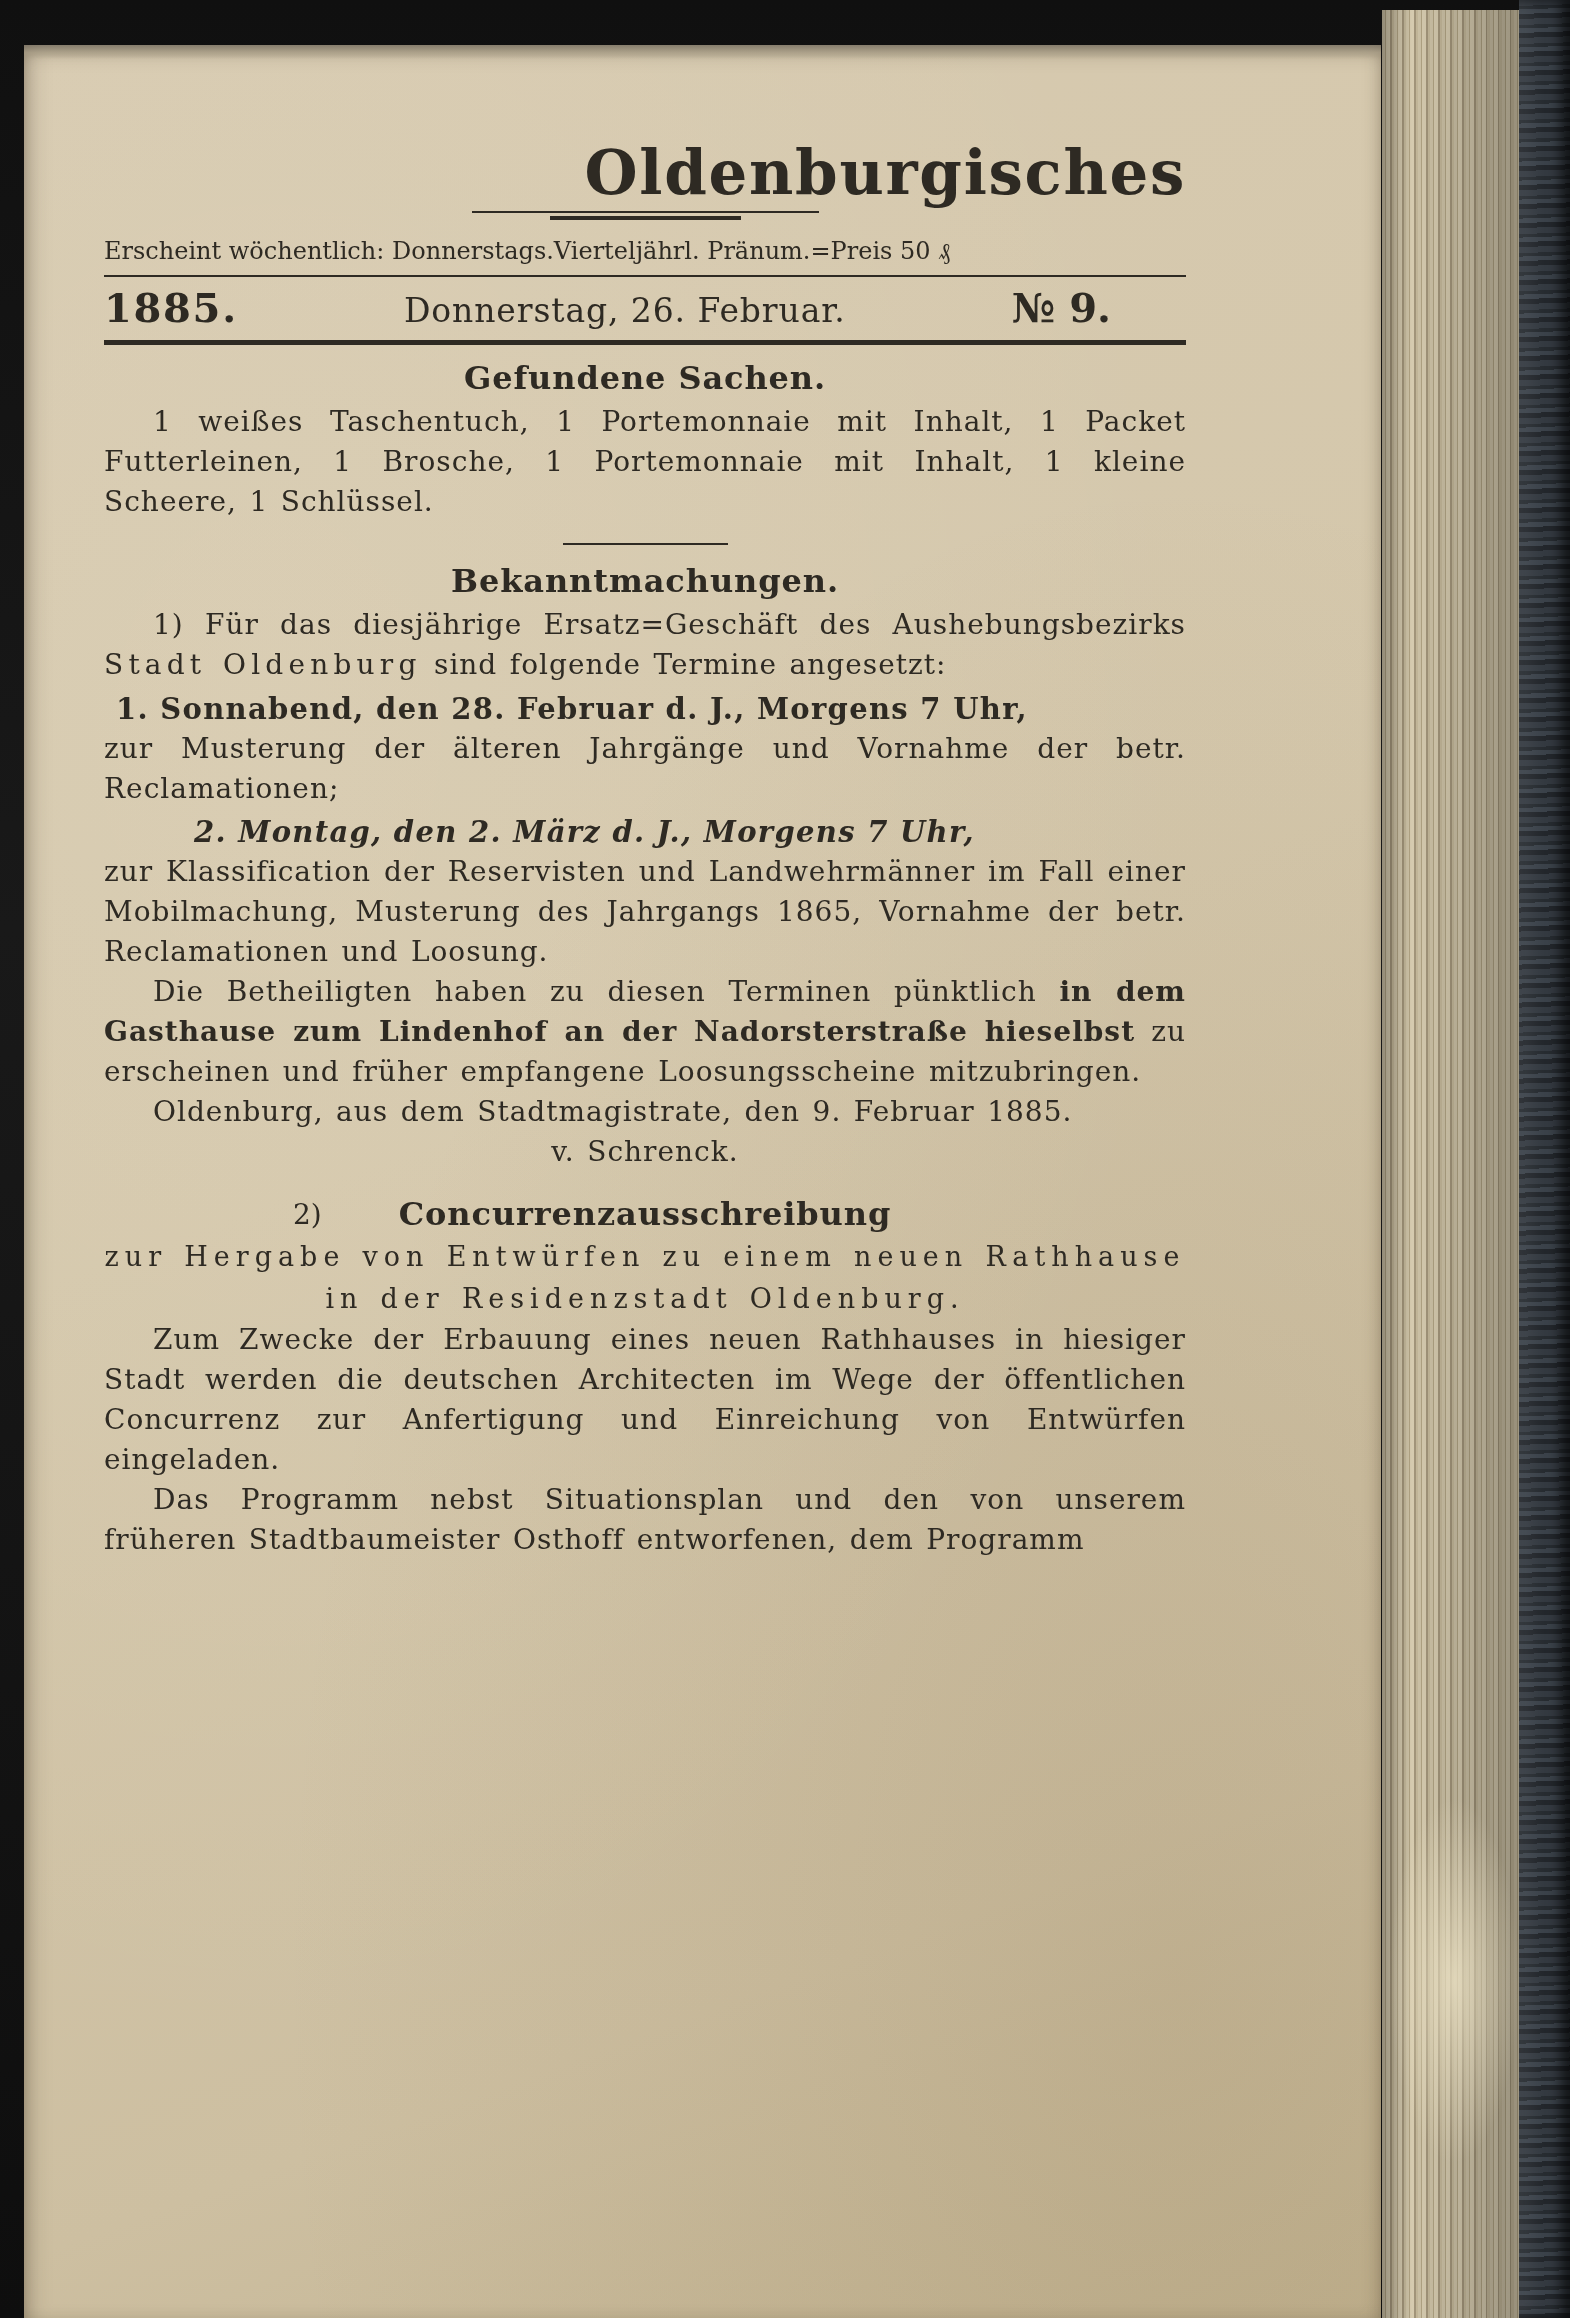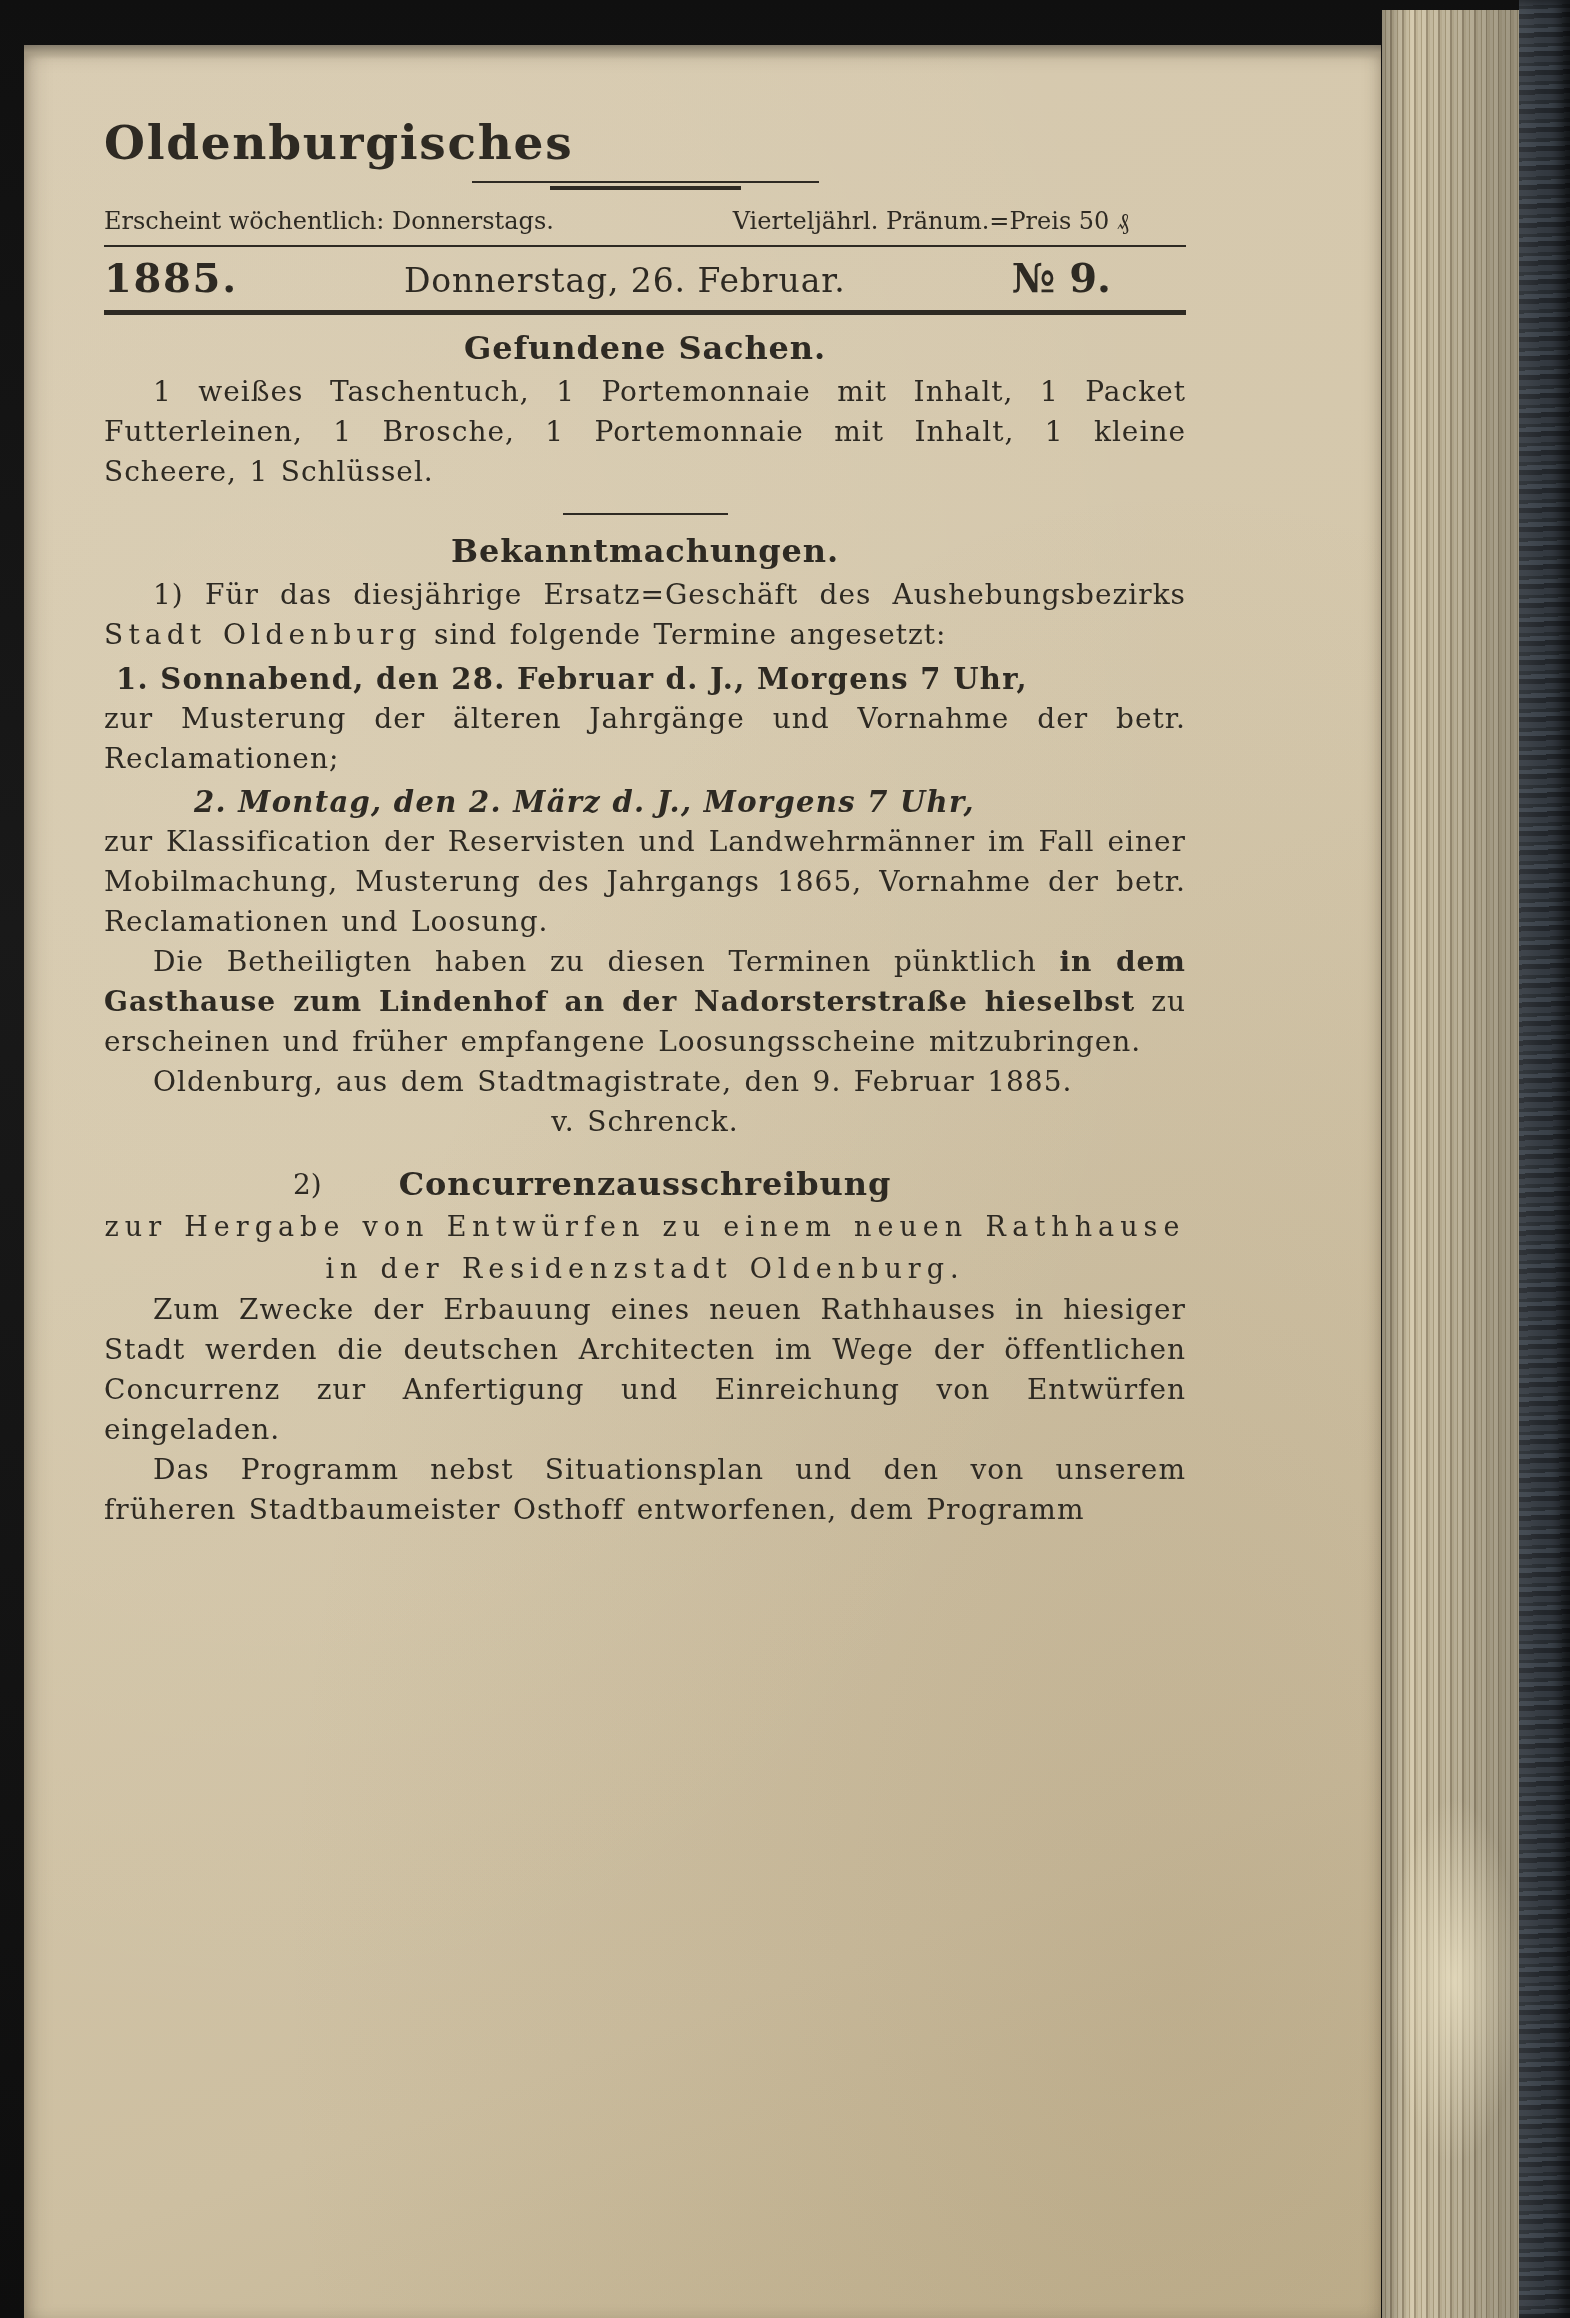--- a/index.html
+++ b/index.html
@@ -43,28 +43,28 @@
     position:absolute;left:1519px;top:0;bottom:0;width:52px;
     background:
       linear-gradient(90deg, rgba(255,255,255,.07), transparent 45%),
       repeating-linear-gradient(178deg,#343a41 0 6px,#272c31 6px 9.5px,#3b424a 9.5px 14px,#23272c 14px 19px);
     box-shadow:inset -10.4px 0 14px rgba(0,0,0,.65);
   }
 
   
   .content{position:absolute;left:80px;top:0;width:1082px;color:#2e2a23;}
 
-  .title-top{margin-top:72px;text-align:left;font-size:47px;line-height:52px;font-weight:bold;letter-spacing:1.7px;}
+  .title-top{margin-top:102px;text-align:right;font-size:61px;line-height:52px;font-weight:bold;letter-spacing:1.7px;}
   .title-main{margin-top:8.7px;text-align:center;font-size:80px;line-height:83px;font-weight:bold;letter-spacing:2.6px;}
 
   .ornament{width:347px;margin:12px auto 0;}
   .orn-a{height:1.7px;background:#2e2a23;}
   .orn-b{width:191px;height:1.7px;background:#2e2a23;margin:3.5px auto 0;border-bottom:1.7px solid #2e2a23;padding-bottom:0.9px;box-sizing:content-box;}
 
-  .pub-row{display:flex;justify-content:space-between;margin-top:17.3px;font-size:24px;line-height:28px;padding-right:57px;}
+  .pub-row{display:flex;margin-top:17.3px;font-size:24px;line-height:28px;padding-right:57px;}
   .rule{background:#2e2a23;}
   .rule.thin{height:1.7px;margin-top:10.4px;}
   .rule.thick{height:5.2px;margin-top:3.5px;}
   .date-row{display:flex;justify-content:space-between;align-items:baseline;margin-top:3.5px;padding:3.5px 0 5.2px 0;gap:8px;}
   .year{font-size:40px;font-weight:bold;letter-spacing:1.7px;}
   .date{font-size:33px;letter-spacing:0.9px;}
   .issue{font-size:40px;font-weight:bold;margin-right:75px;}
 
   .heading{font-size:32px;font-weight:bold;text-align:center;letter-spacing:0.9px;margin:14px 0 5.2px;}
   .heading.inline{display:inline;margin:0;}

